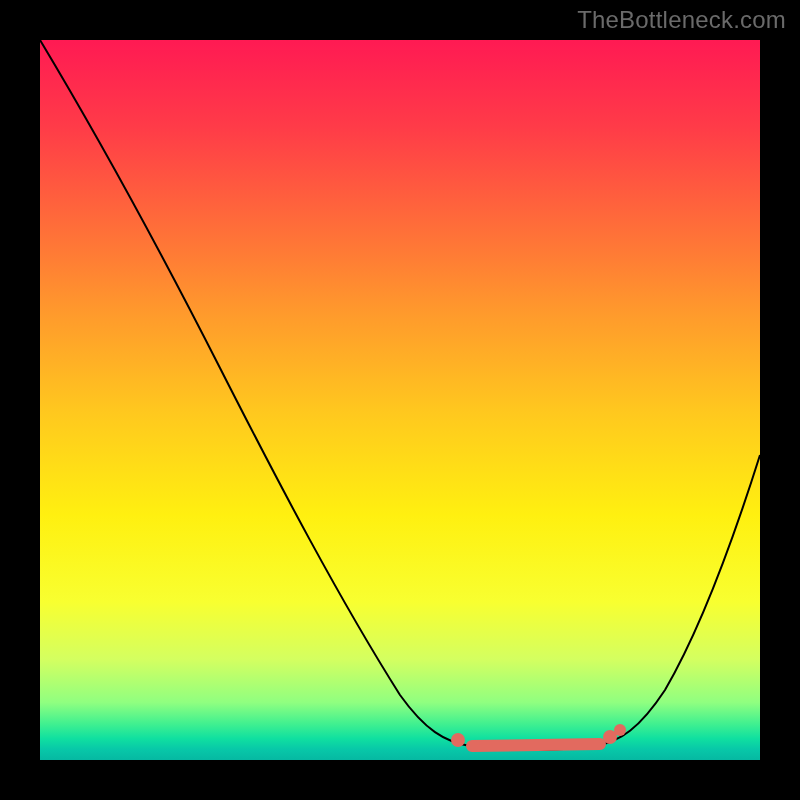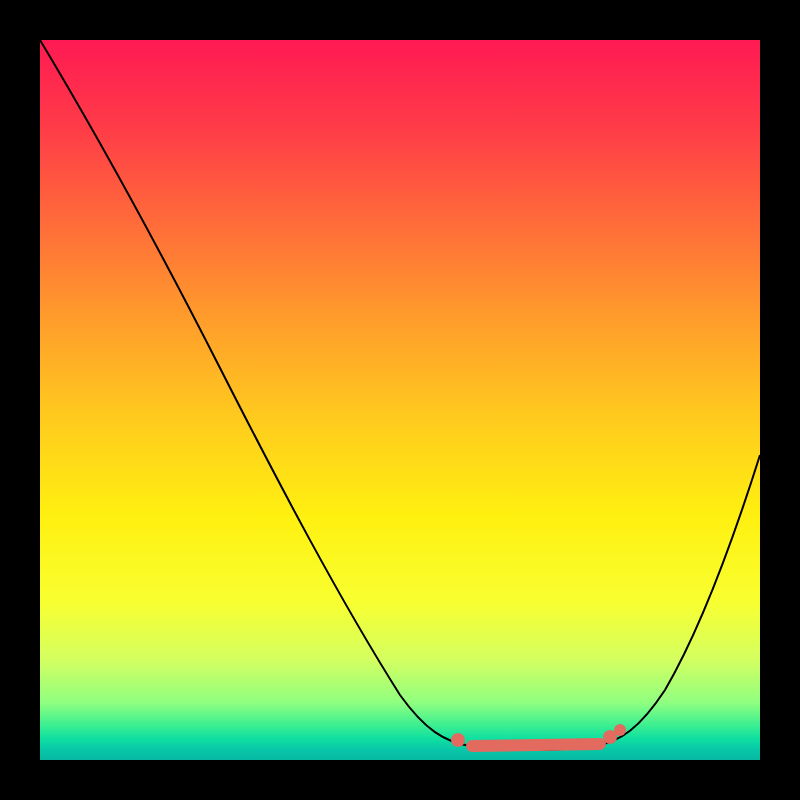--- a/index.html
+++ b/index.html
@@ -82,14 +82,15 @@
            C 470 711, 515 711, 555 706
            C 580 702, 600 688, 625 650
            C 660 590, 690 510, 720 415"></path>
       <line class="flat-seg" x1="432" y1="706" x2="560" y2="704"></line>
       <circle class="flat-dot" cx="418" cy="700" r="7"></circle>
       <circle class="flat-dot" cx="570" cy="697" r="7"></circle>
       <circle class="flat-dot" cx="580" cy="690" r="6"></circle>
     </svg>
   </div>
 
+  <div class="watermark">TheBottleneck.com</div>
 
 </div>
 
 </body></html>

